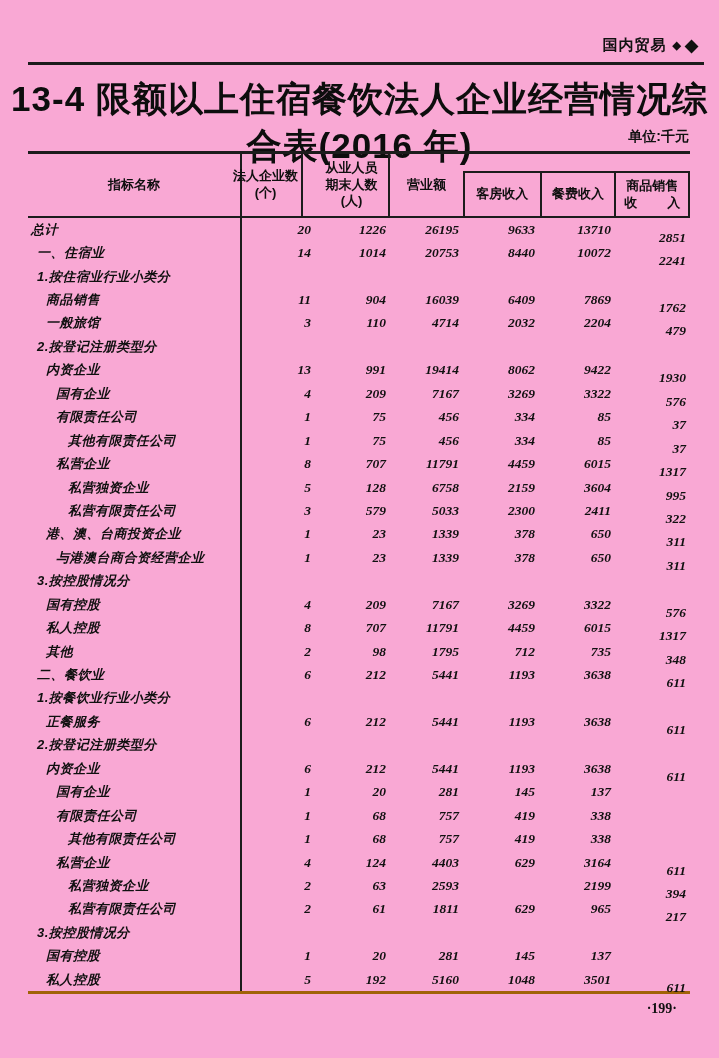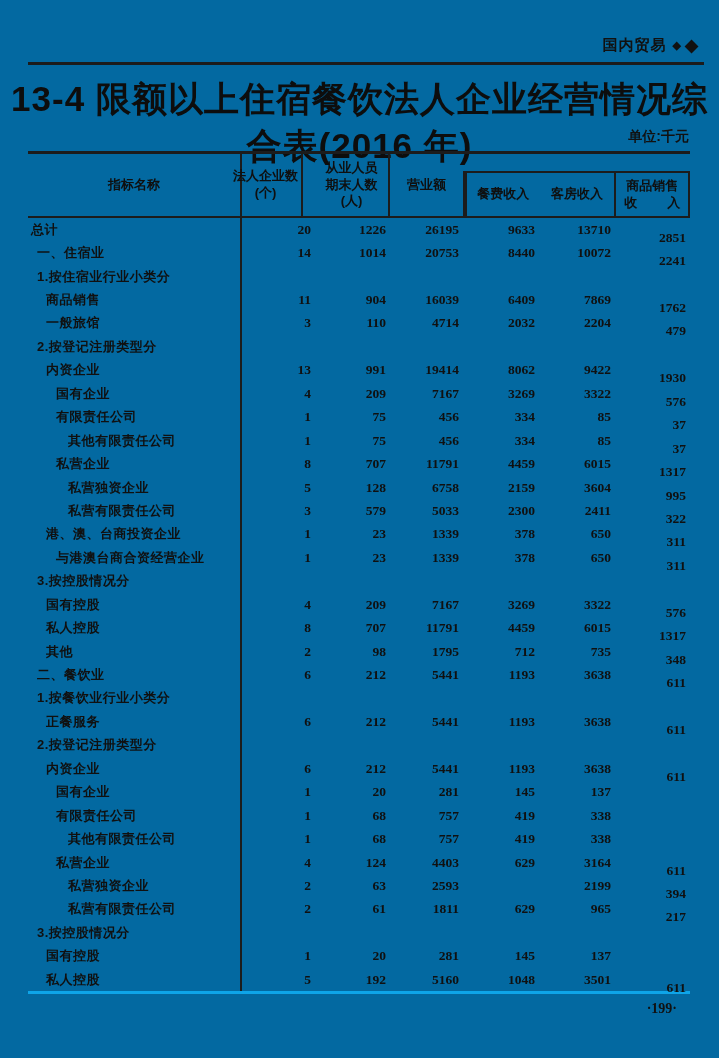--- a/index.html
+++ b/index.html
@@ -4,21 +4,21 @@
 <style>
   html,body{margin:0;padding:0;}
   body{
     width:719px;height:1058px;
     background:#f4f4f2;
     font-family:"Liberation Sans", sans-serif;
     color:#1a1a1a;
     -webkit-font-smoothing:antialiased;
   }
   .page{
-    position:relative;width:719px;height:1058px;background:#0369a1;overflow:hidden;
+    position:relative;width:719px;height:1058px;background:#f9a8d4;overflow:hidden;
   }
   
   .brand{
     position:absolute;top:36px;right:20px;
     font-size:15px;font-weight:bold;letter-spacing:1px;
     display:flex;align-items:center;gap:6px;color:#111;
   }
   .brand .d1{font-size:11px;line-height:1;}
   .brand .d2{font-size:17px;line-height:1;margin-left:-3px;}
   .rule{
@@ -59,21 +59,21 @@
     display:flex;flex-direction:column;justify-content:center;align-items:center;
     font-size:13px;font-weight:bold;line-height:1.25;color:#0f0f0f;
   }
   .hb1{width:76px;}
   .hb2{width:76px;border-left:2px solid #1c1c1c;}
   .hb3{width:75px;border-left:2px solid #1c1c1c;}
   .hb3 .spread{
     display:flex;justify-content:space-between;width:56px;
   }
   
-  .tbody{border-bottom:3px solid #0ea5e9;}
+  .tbody{border-bottom:3px solid #a16207;font-style:italic;}
   .trow{
     display:flex;height:23.45px;align-items:center;
     font-size:13px;font-weight:bold;color:#101010;
   }
   .c{box-sizing:border-box;}
   .c0{
     width:214px;align-self:stretch;display:flex;align-items:center;
     border-right:2px solid #1c1c1c;letter-spacing:0.5px;
   }
   .n{
@@ -115,22 +115,22 @@
         <span>法人企业数</span>
         <span>(个)</span>
       </div>
       <div class="hcell h2">
         <span>从业人员</span>
         <span>期末人数</span>
         <span>(人)</span>
       </div>
       <div class="hcell h3">营业额</div>
       <div class="hboxes">
+        <div class="hbox hb1">客房收入</div>
         <div class="hbox hb2">餐费收入</div>
-        <div class="hbox hb1">客房收入</div>
         <div class="hbox hb3">
           <span>商品销售</span>
           <span class="spread">
             <span>收</span>
             <span>入</span>
           </span>
         </div>
       </div>
     </div>
     <div class="tbody">

